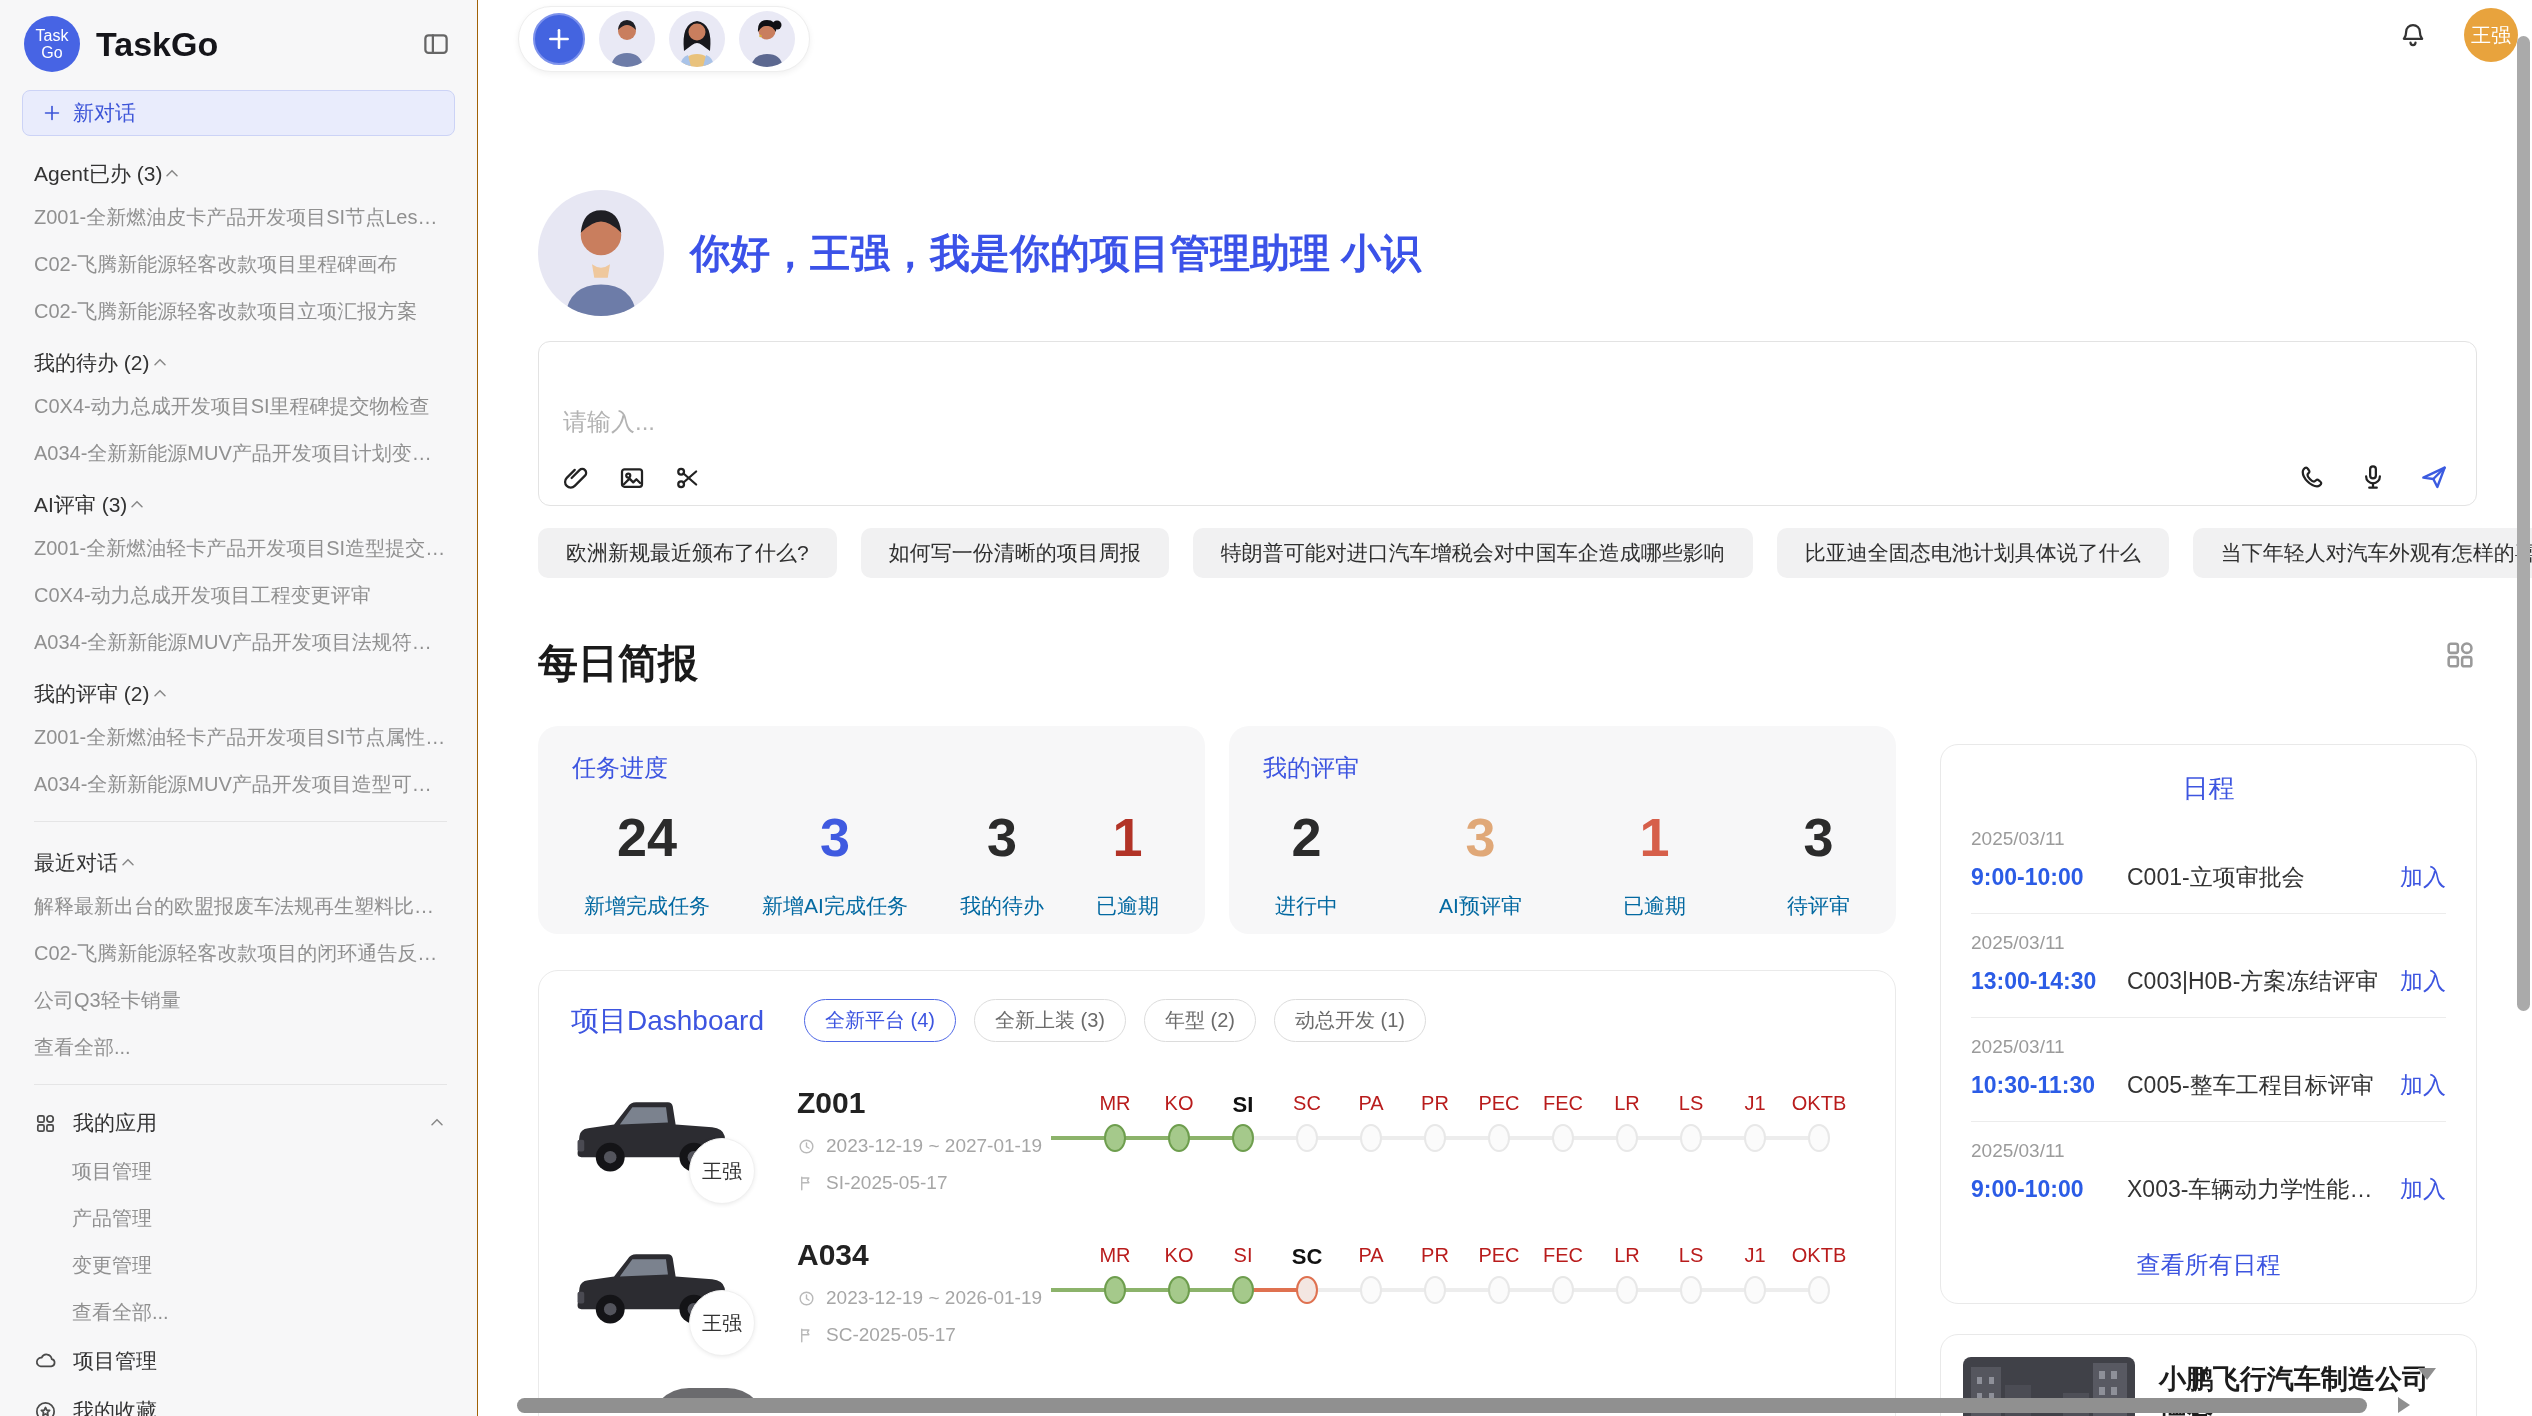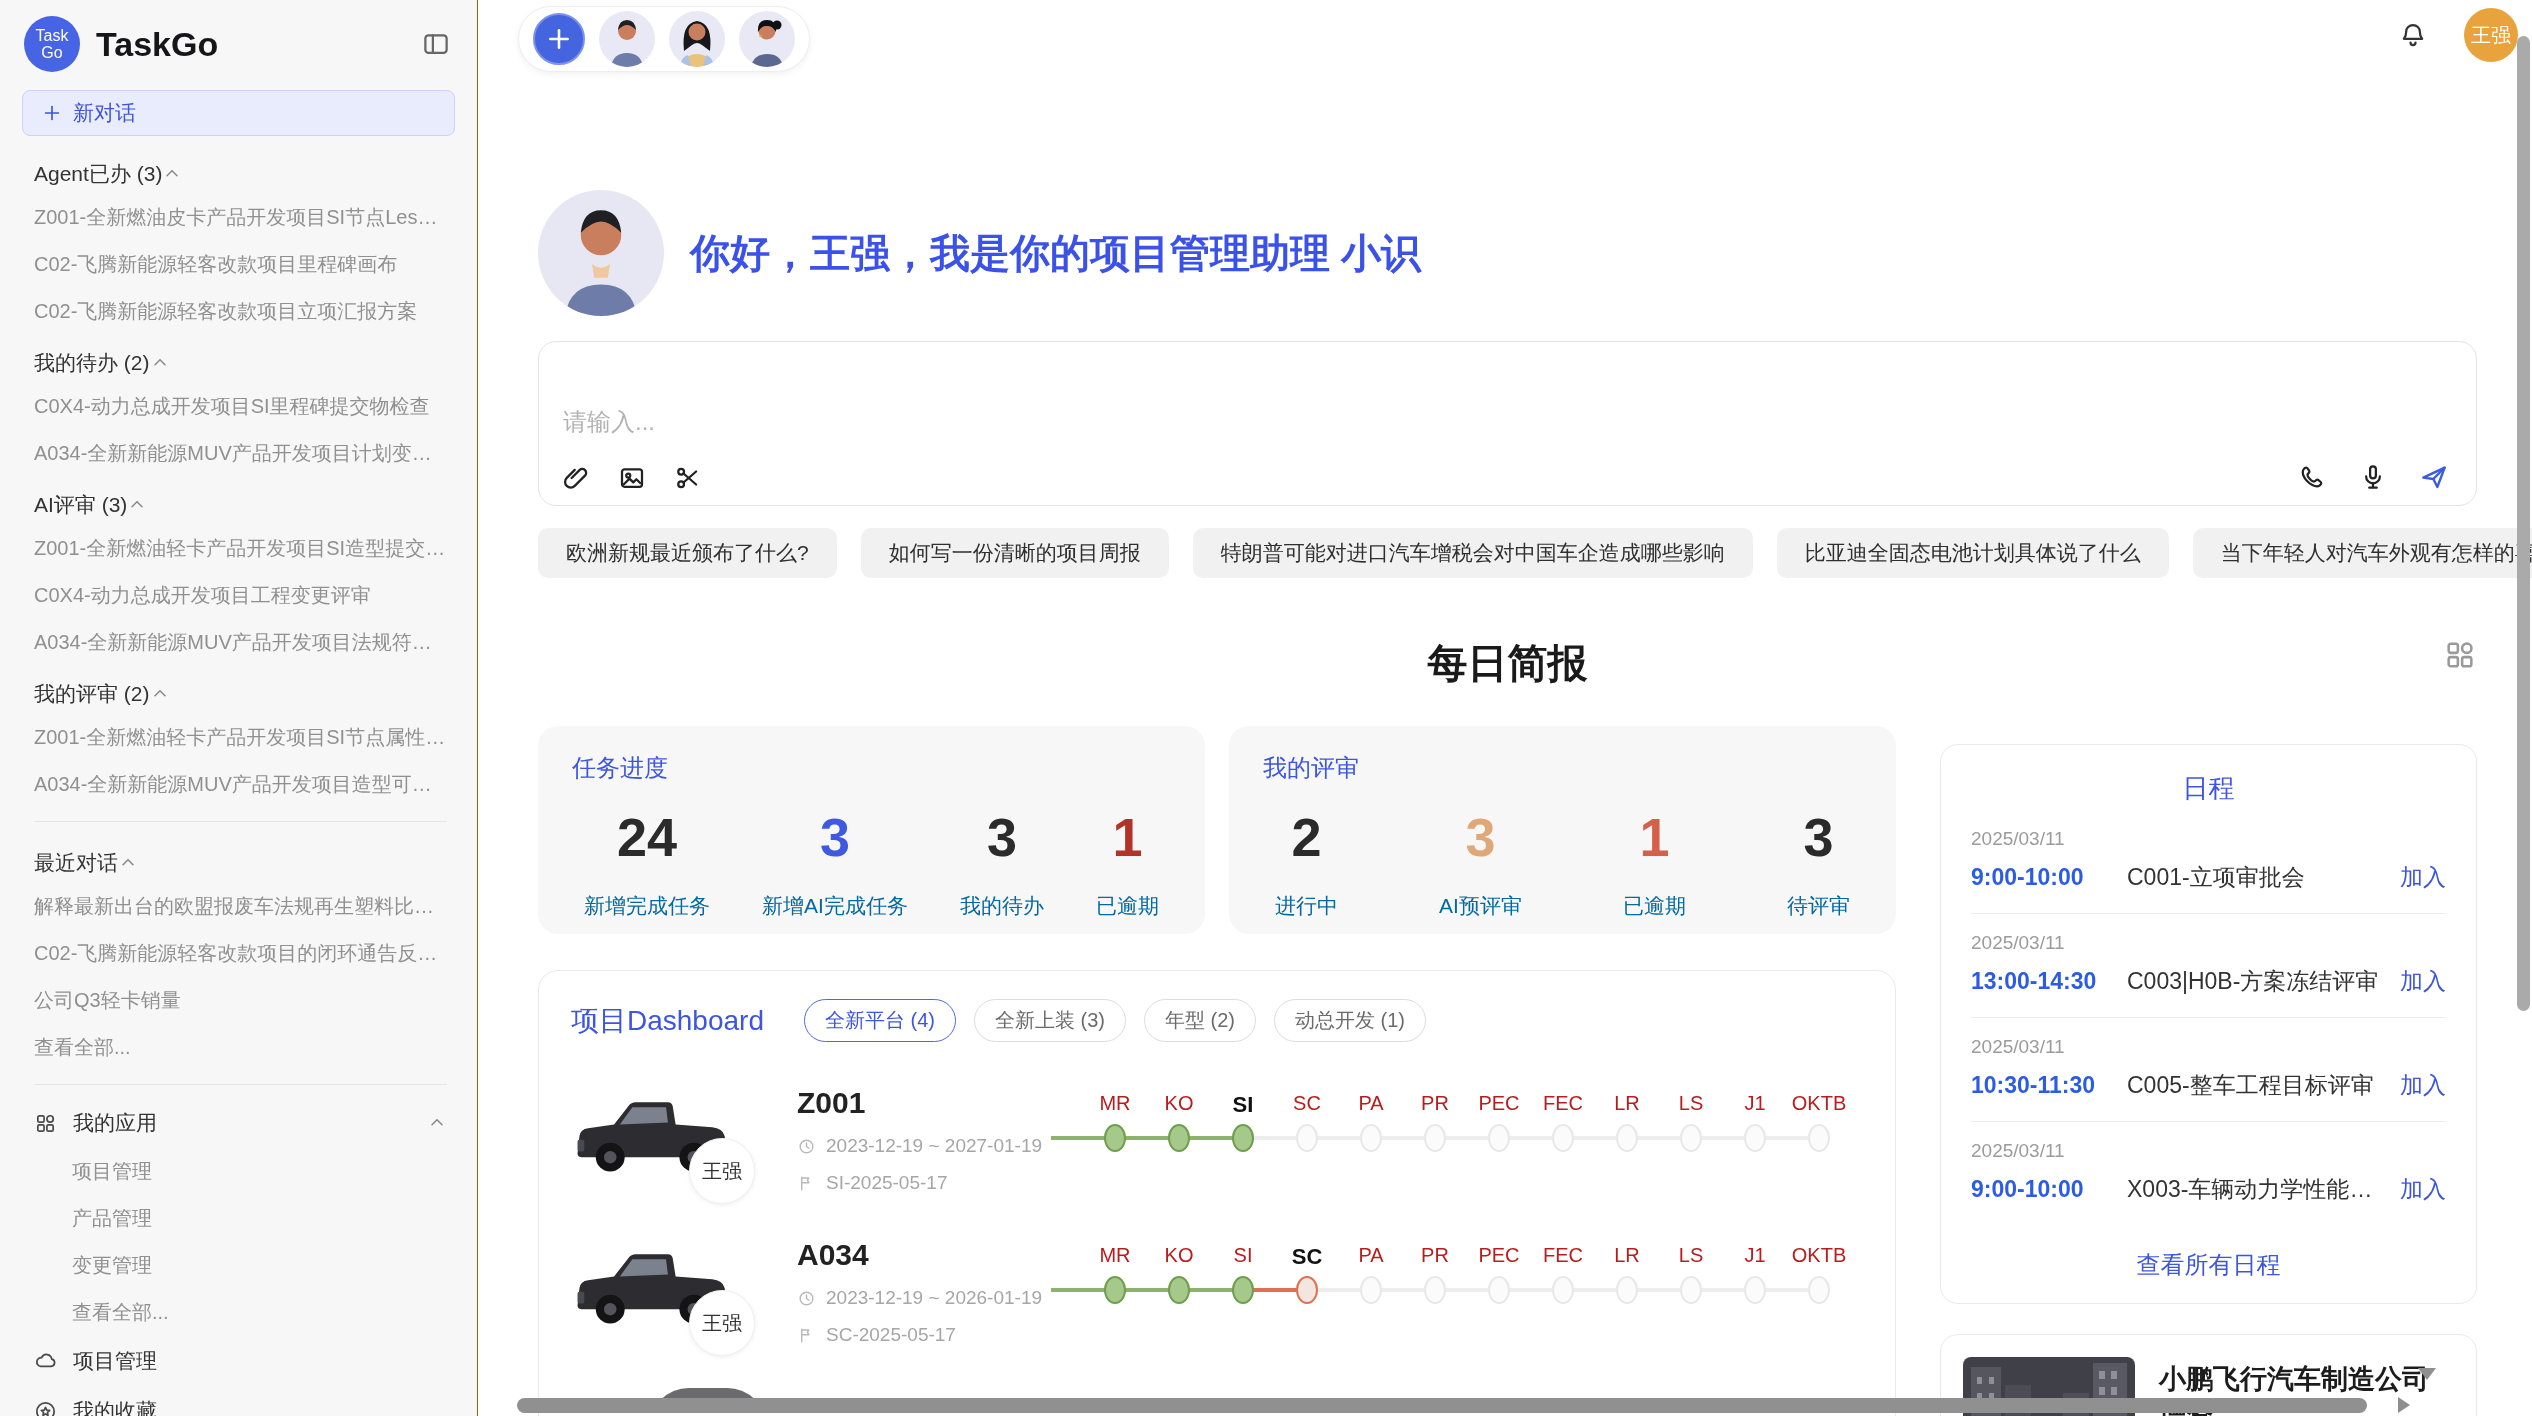--- a/index.html
+++ b/index.html
@@ -41,34 +41,34 @@
   .avatar-s{width:56px;height:56px;border-radius:50%;background:#e9e9f5;overflow:hidden;cursor:pointer;}
   .top-right{position:absolute;right:14px;top:8px;display:flex;align-items:center;gap:36px;}
   .user-badge{width:54px;height:54px;border-radius:50%;background:#e8a33d;color:#fff;
     font-size:20px;display:flex;align-items:center;justify-content:center;cursor:pointer;}
 
   .greeting{display:flex;align-items:center;margin-top:190px;}
   .avatar-l{width:126px;height:126px;border-radius:50%;background:#e7e7f3;overflow:hidden;}
   .greet-text{margin-left:26px;font-size:40px;font-weight:700;color:#3b52e8;}
 
   .composer{position:relative;margin-top:25px;height:165px;border:1px solid #e3e3e3;
-    border-radius:18px;background:#fff;}
+    border-radius:12px;background:#fff;}
   .composer textarea{width:100%;height:120px;border:none;outline:none;resize:none;
     font-family:inherit;font-size:24px;color:#333;padding:64px 24px 0 24px;background:transparent;}
   .composer textarea::placeholder{color:#b3b3b3;}
   .composer-icons-l{position:absolute;left:22px;bottom:12px;display:flex;gap:26px;align-items:center;}
   .composer-icons-r{position:absolute;right:26px;bottom:12px;display:flex;gap:30px;align-items:center;}
   .cico{cursor:pointer;}
 
   .chips{display:flex;gap:24px;margin-top:22px;}
   .chip{background:#f1f1f2;border-radius:10px;height:50px;display:flex;align-items:center;
     padding:0 28px;font-size:21px;color:#2f2f2f;white-space:nowrap;cursor:pointer;}
 
   .brief-header{position:relative;margin-top:58px;height:46px;}
-  .brief-title{text-align:center;font-size:40px;font-weight:700;color:#1a1a1a;}
+  .brief-title{font-size:40px;font-weight:700;color:#1a1a1a;}
   .brief-apps{position:absolute;right:0;top:2px;cursor:pointer;}
 
   .cols{display:flex;gap:44px;margin-top:44px;align-items:flex-start;}
   .col-left{flex:1;min-width:0;}
   .col-right{width:537px;flex:none;}
 
   .stats-row{display:flex;gap:24px;}
   .stat-card{flex:1;background:#f7f7f8;border-radius:20px;height:208px;padding:26px 34px;}
   .stat-title{font-size:24px;color:#3d55e0;}
   .stat-items{display:flex;justify-content:space-between;margin-top:22px;padding:0 12px;}

